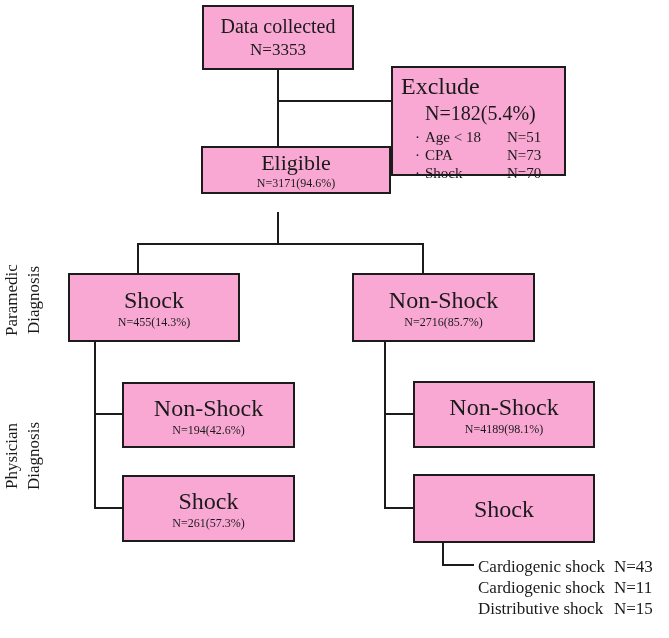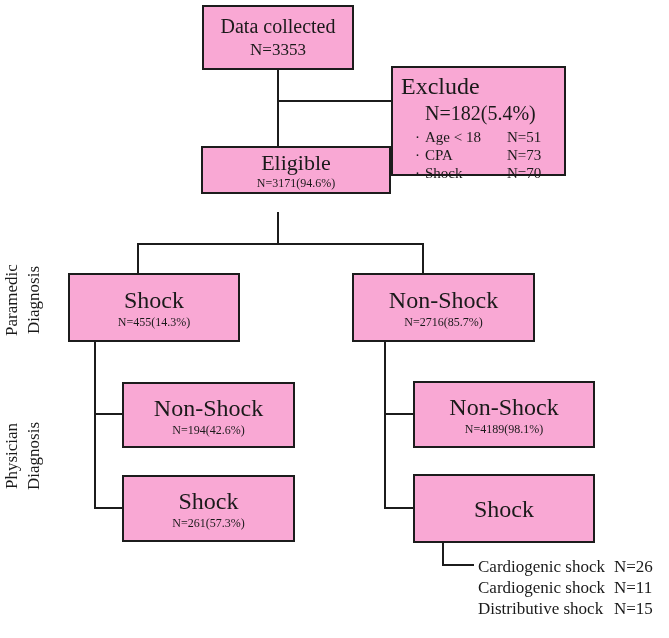--- a/index.html
+++ b/index.html
@@ -149,21 +149,21 @@
     <div class="nval">N=4189(98.1%)</div>
   </div>
 
   <div class="box" style="left:413px;top:474px;width:182px;height:69px;">
     <div class="title">Shock</div>
   </div>
 
   <div class="breakdown">
     <div class="breakdown-row">
       <span class="lab">Cardiogenic shock</span>
-      <span class="val">N=26</span>
+      <span class="val">N=43</span>
     </div>
     <div class="breakdown-row">
       <span class="lab">Cardiogenic shock</span>
       <span class="val">N=11</span>
     </div>
     <div class="breakdown-row">
       <span class="lab">Distributive shock</span>
       <span class="val">N=15</span>
     </div>
 

